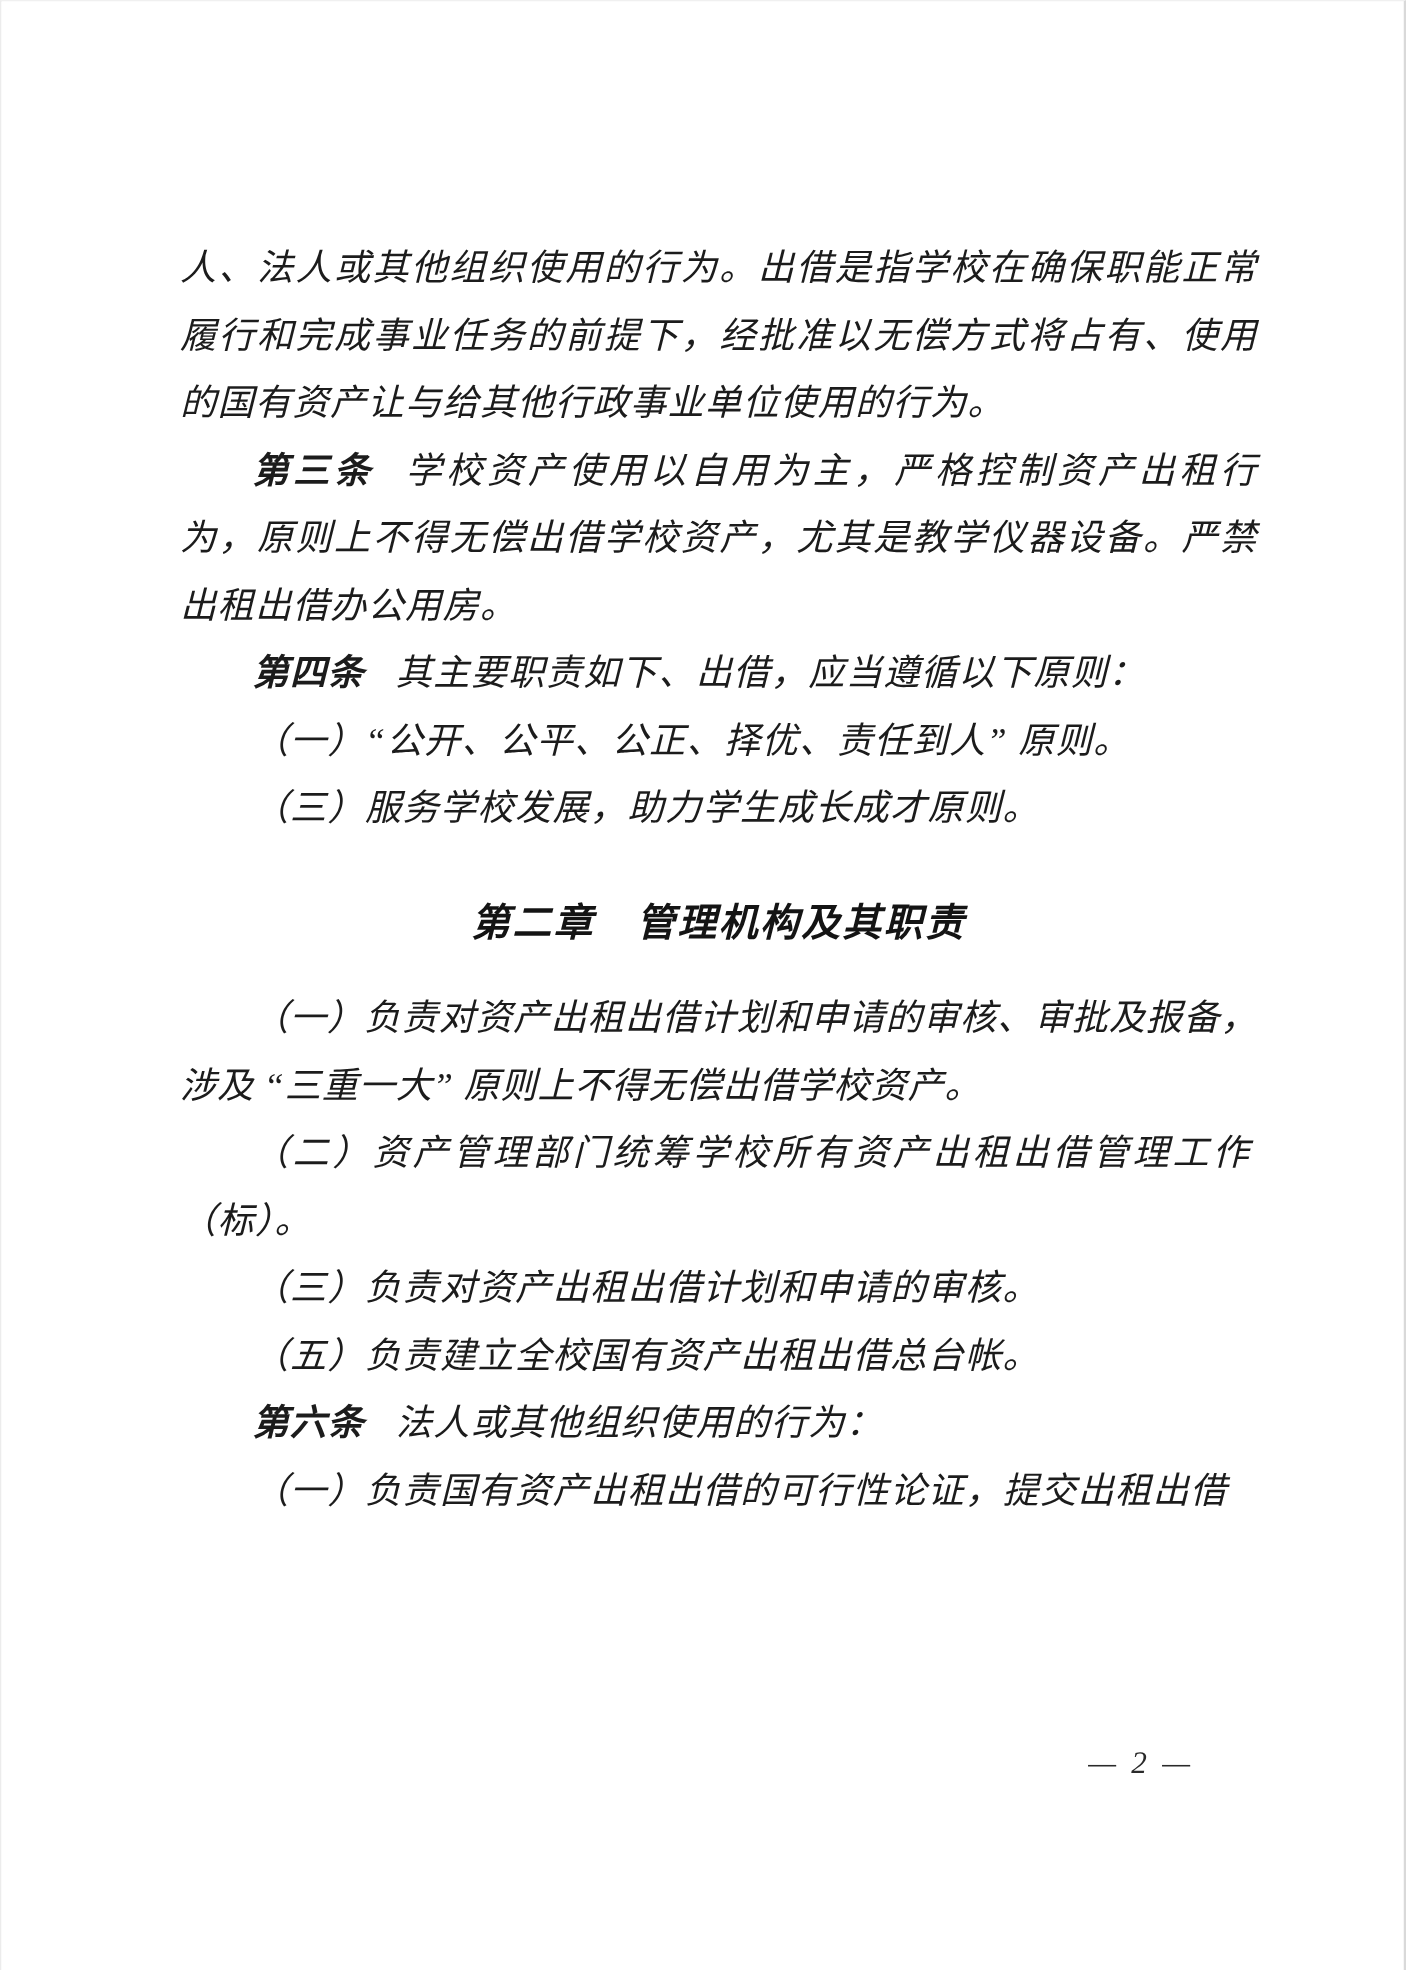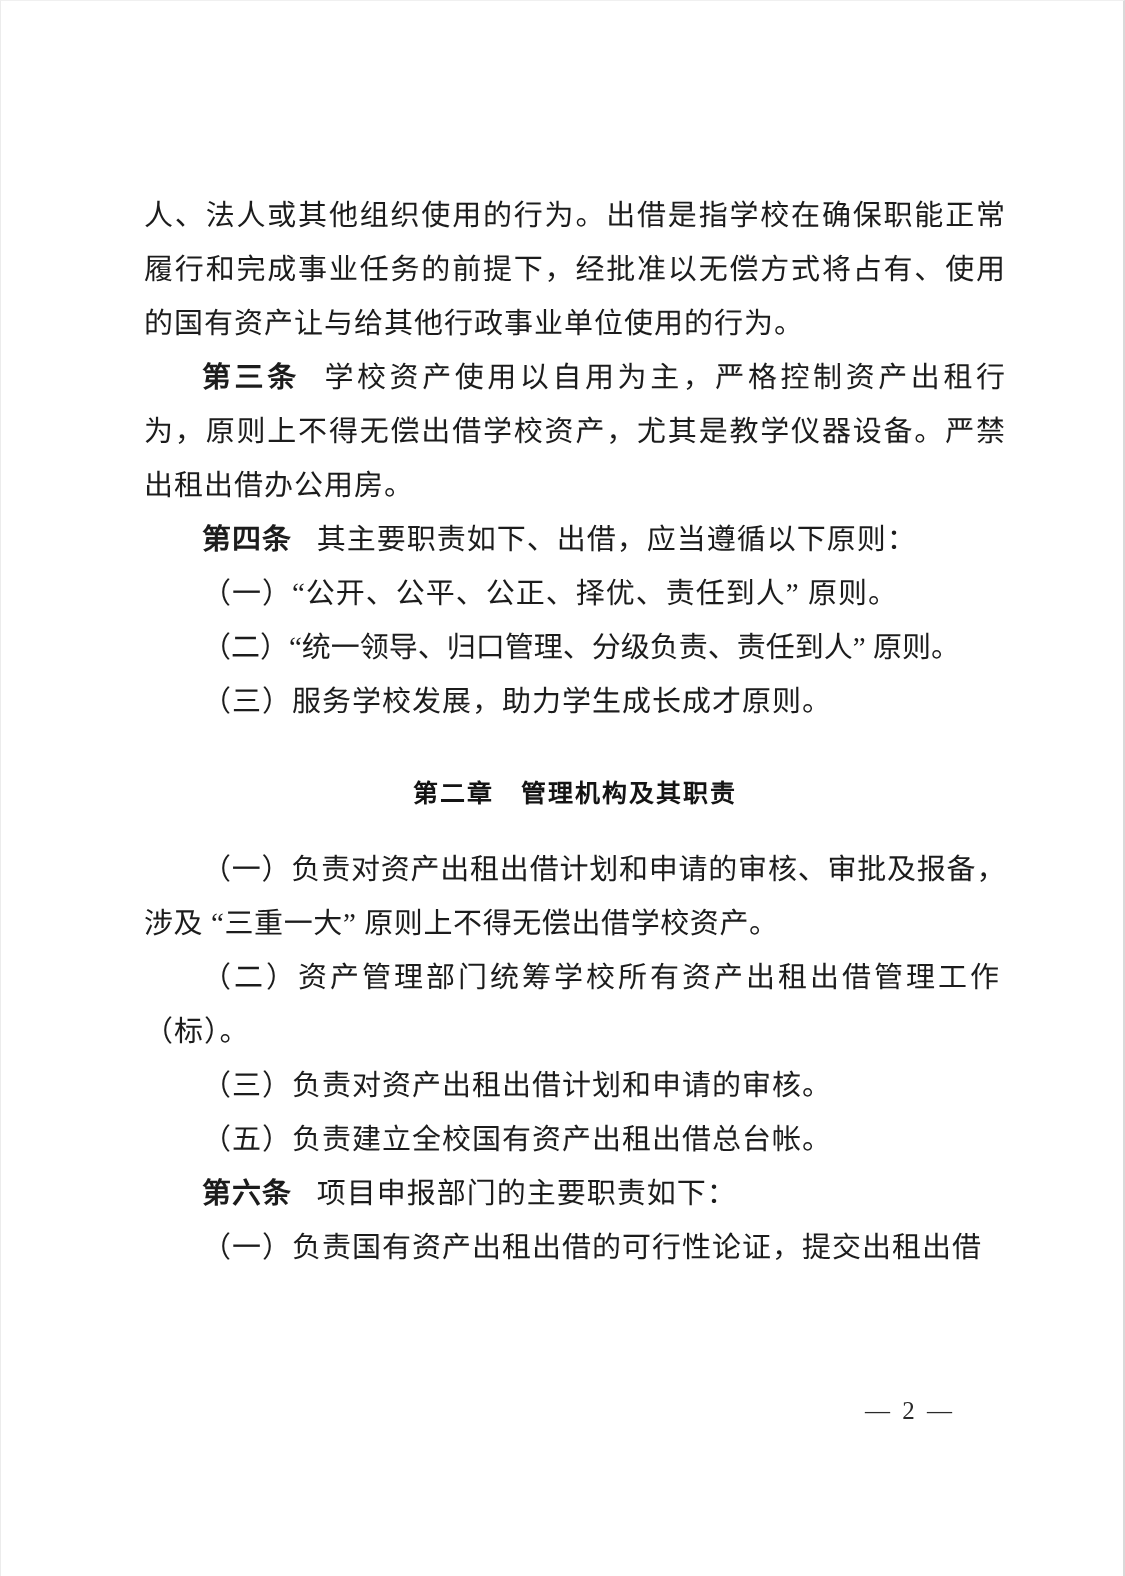--- a/index.html
+++ b/index.html
@@ -12,20 +12,21 @@
     width: 1125px;
     height: 1576px;
     background: #ffffff;
     box-sizing: border-box;
     border-top: 1px solid #f0f0f0;
     border-left: 1px solid #ececec;
     border-right: 2px solid #d9d9d9;
     overflow: hidden;
     font-family: "Liberation Serif", "DejaVu Serif", serif;
     color: #1c1c1c;
+    font-style: italic;
   }
   .doc {
     position: absolute;
     left: 143px;
     top: 187px;
     width: 862px;
     font-size: 29px;
     line-height: 54px;
     letter-spacing: 1px;
     text-align: justify;
@@ -40,21 +41,21 @@
     font-weight: bold;
     margin-right: 0.85em;
   }
   .tight   { letter-spacing: 0.6px; }
   .plain   { letter-spacing: 0; }
   .stretch { letter-spacing: 3px; }
   .chapter {
     margin: 38px 0 22px 0;
     font-family: "Liberation Sans", "DejaVu Sans", sans-serif;
     font-weight: bold;
-    font-size: 25px;
+    font-size: 31px;
     line-height: 54px;
     letter-spacing: 2px;
     text-align: center;
     text-indent: 0;
     color: #141414;
   }
   .pagenum {
     position: absolute;
     top: 1394px;
     right: 168px;
@@ -73,38 +74,37 @@
   <div class="doc">
 
     <p class="cont">人、法人或其他组织使用的行为。出借是指学校在确保职能正常履行和完成事业任务的前提下，经批准以无偿方式将占有、使用的国有资产让与给其他行政事业单位使用的行为。</p>
 
     <p class="indent"><b class="lead">第三条</b><span>学校资产使用以自用为主，严格控制资产出租行为，原则上不得无偿出借学校资产，尤其是教学仪器设备。严禁出租出借办公用房。</span></p>
 
     <p class="indent"><b class="lead">第四条</b><span>其主要职责如下、出借，应当遵循以下原则：</span></p>
 
     <p class="indent">（一）“公开、公平、公正、择优、责任到人” 原则。</p>
 
-    <p class="indent plain">（二）“统一领导、归口管理、分级负责、责任到人” 原则。</p>
 
     <p class="indent">（三）服务学校发展，助力学生成长成才原则。</p>
 
     <h2 class="chapter">第二章　管理机构及其职责</h2>
 
 
     <p class="indent tight">（一）负责对资产出租出借计划和申请的审核、审批及报备，涉及 “三重一大” 原则上不得无偿出借学校资产。</p>
 
     <p class="indent stretch">（二）资产管理部门统筹学校所有资产出租出借管理工作</p>
 
     <p class="cont">（标）。</p>
 
     <p class="indent">（三）负责对资产出租出借计划和申请的审核。</p>
 
     <p class="indent">（五）负责建立全校国有资产出租出借总台帐。</p>
 
-    <p class="indent"><b class="lead">第六条</b><span>项目申报部门的主要职责如下：</span></p>
+    <p class="indent"><b class="lead">第六条</b><span>法人或其他组织使用的行为：</span></p>
 
     <p class="indent">（一）负责国有资产出租出借的可行性论证，提交出租出借</p>
 
   </div>
 
   <div class="pagenum">— 2 —</div>
 
 </div>
 
 </body></html>

